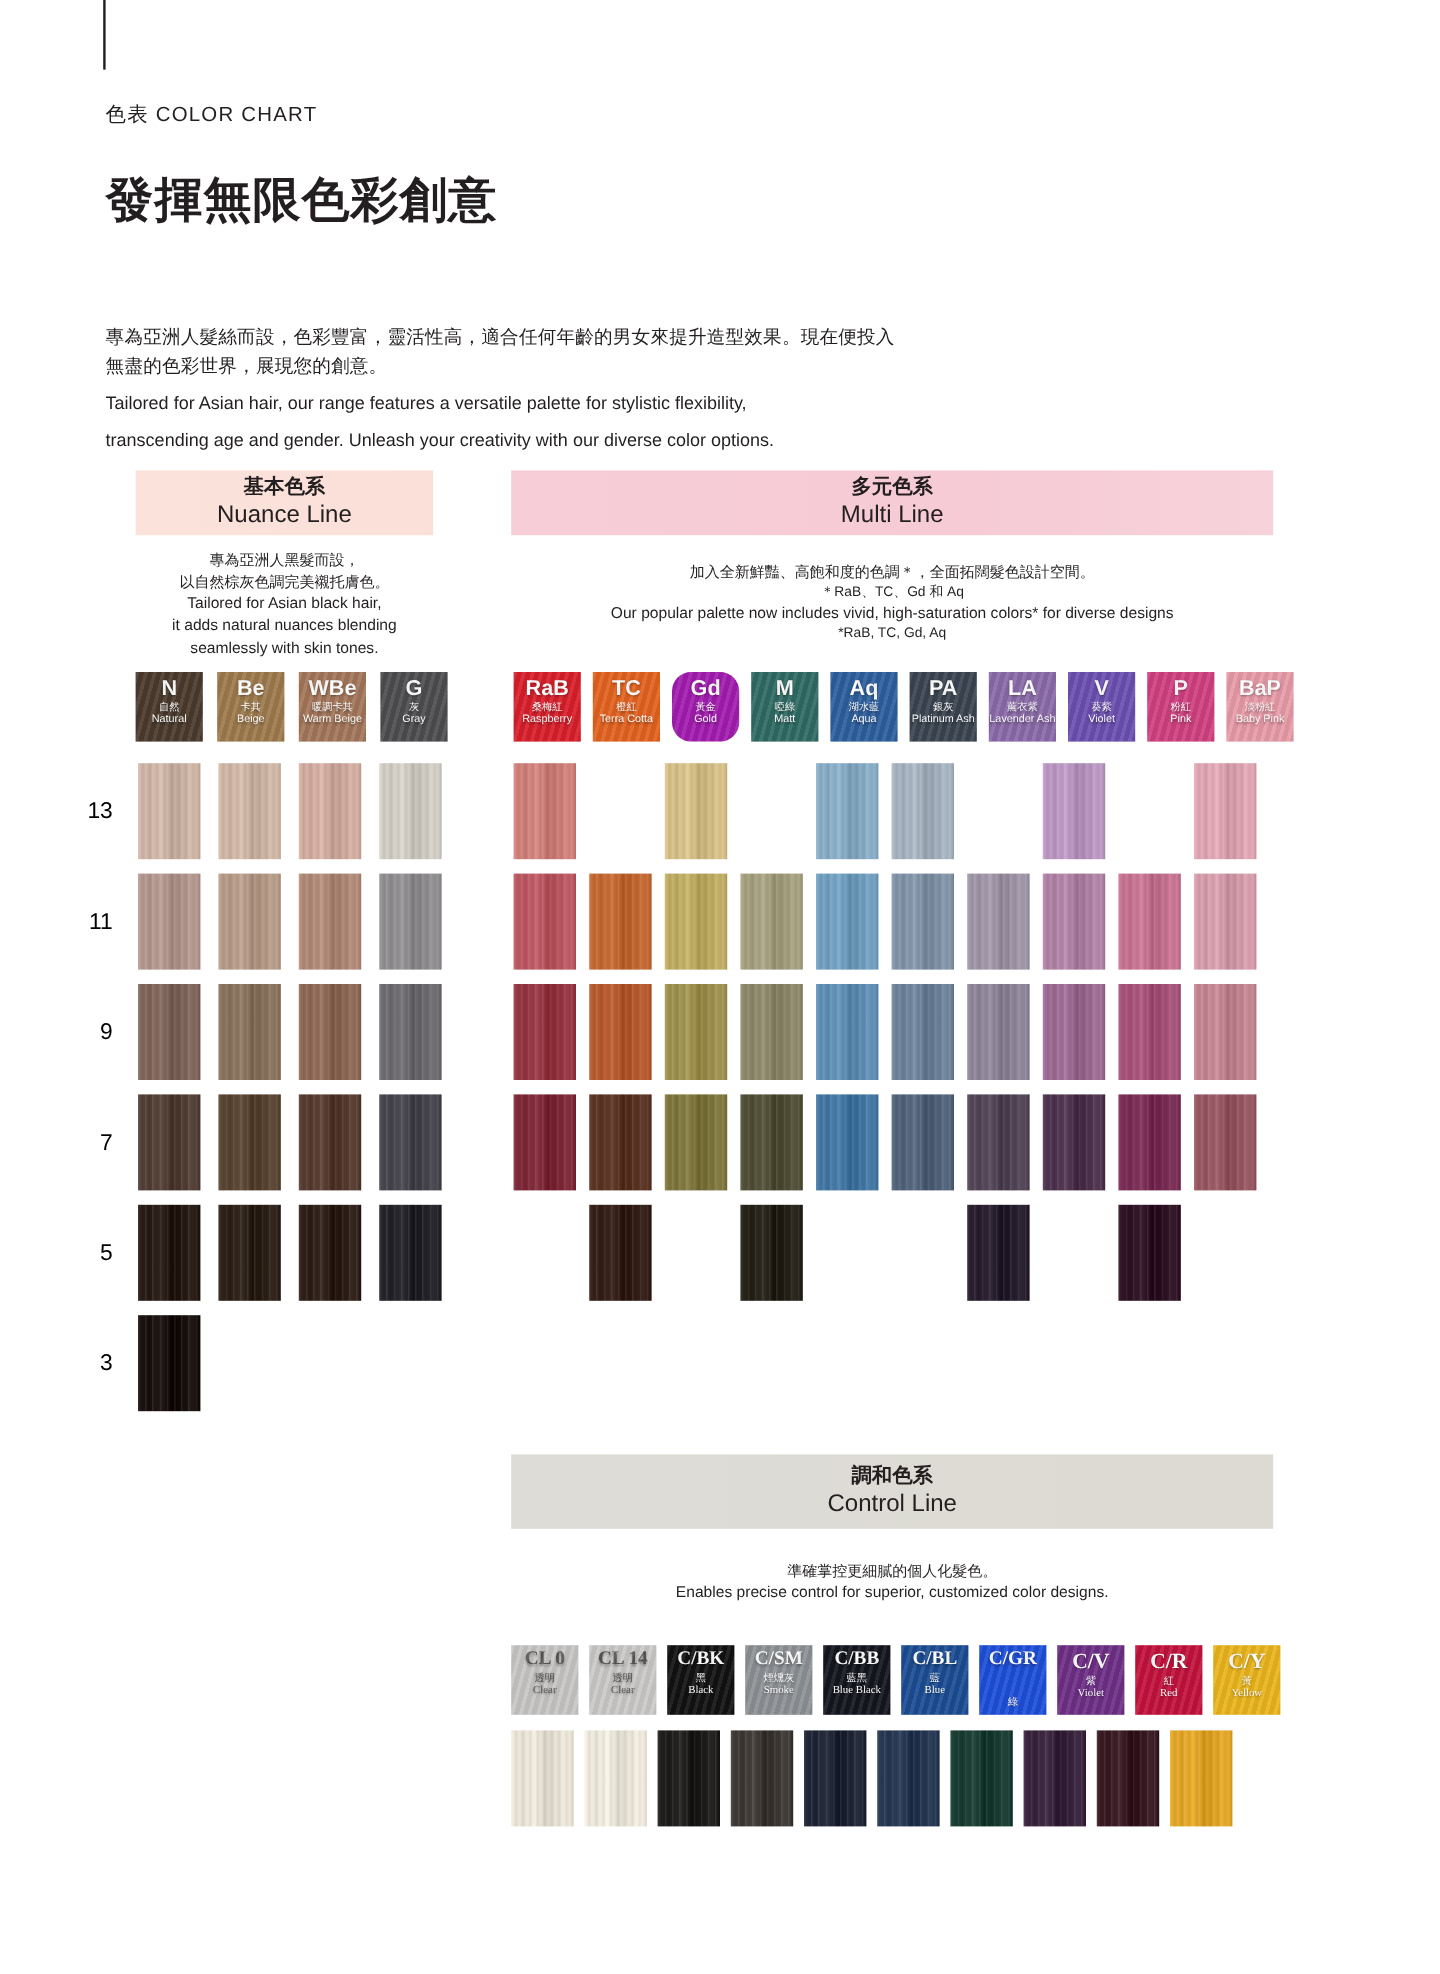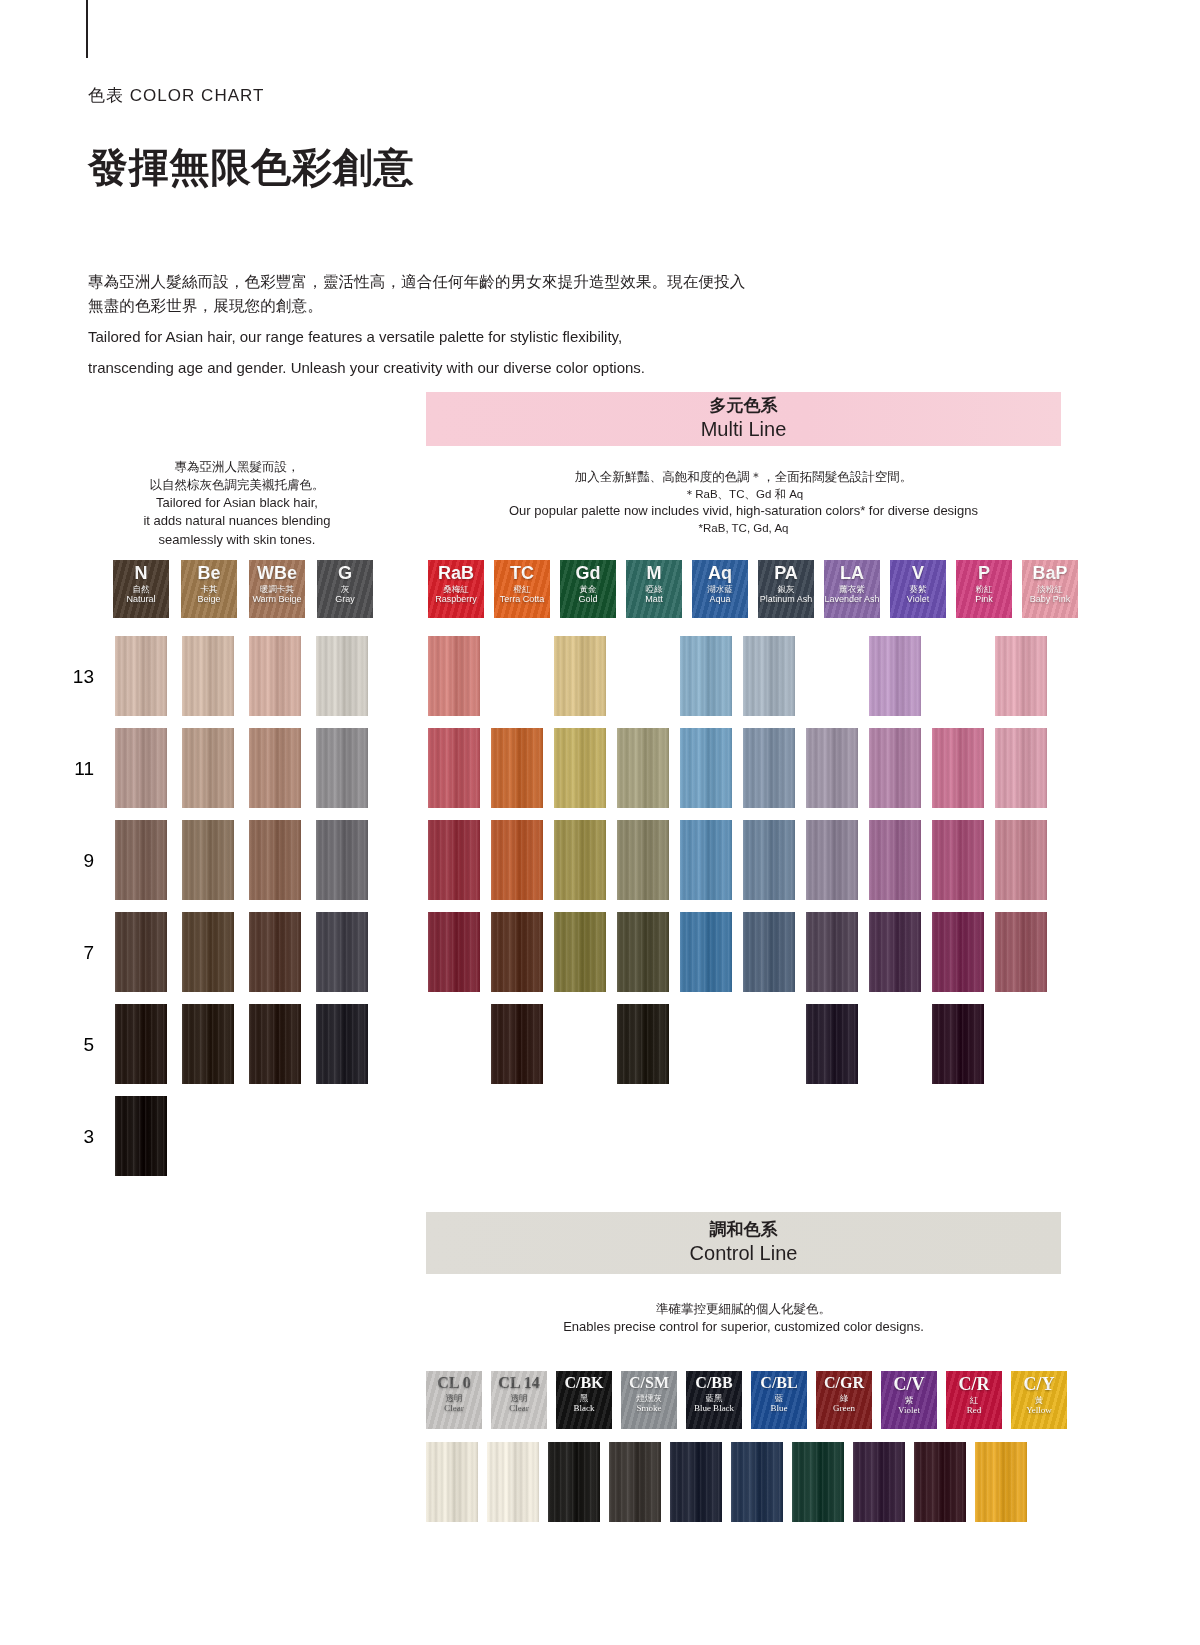--- a/index.html
+++ b/index.html
@@ -132,20 +132,24 @@
 
   <div class="headline-zh">發揮無限色彩創意</div>
 
   <div class="intro">
     <div class="zh">專為亞洲人髮絲而設，色彩豐富，靈活性高，適合任何年齡的男女來提升造型效果。現在便投入</div>
     <div class="zh">無盡的色彩世界，展現您的創意。</div>
     <div class="en">Tailored for Asian hair, our range features a versatile palette for stylistic flexibility,</div>
     <div class="en">transcending age and gender. Unleash your creativity with our diverse color options.</div>
   </div>
 
+  <div class="banner" id="banner-nuance">
+    <div class="zh">基本色系</div>
+    <div class="en">Nuance Line</div>
+  </div>
   <div class="desc" id="desc-nuance">
     <div class="zh">專為亞洲人黑髮而設，</div>
     <div class="zh">以自然棕灰色調完美襯托膚色。</div>
     <div class="en">Tailored for Asian black hair,</div>
     <div class="en">it adds natural nuances blending</div>
     <div class="en">seamlessly with skin tones.</div>
   </div>
   <div class="chip-row" id="chips-nuance">
       <div class="chip chip-tex" style="background: rgb(74, 58, 44);">
         <div class="code">N</div>
@@ -221,21 +225,21 @@
       <div class="chip chip-tex" style="background: rgb(216, 31, 42);">
         <div class="code">RaB</div>
         <div class="zh">桑梅紅</div>
         <div class="en">Raspberry</div>
       </div>
       <div class="chip chip-tex" style="background: rgb(226, 98, 31);">
         <div class="code">TC</div>
         <div class="zh">橙紅</div>
         <div class="en">Terra Cotta</div>
       </div>
-      <div class="chip chip-tex" style="background: #14532d;">
+      <div class="chip chip-tex" style="background: #a21caf; border-radius: 16px;">
         <div class="code">Gd</div>
         <div class="zh">黃金</div>
         <div class="en">Gold</div>
       </div>
       <div class="chip chip-tex" style="background: rgb(47, 107, 99);">
         <div class="code">M</div>
         <div class="zh">啞綠</div>
         <div class="en">Matt</div>
       </div>
       <div class="chip chip-tex" style="background: rgb(45, 95, 158);">
@@ -364,21 +368,21 @@
       <div class="chip chip-tex small" style="background: rgb(20, 22, 31);">
         <div class="code">C/BB</div>
         <div class="zh">藍黑</div>
         <div class="en">Blue Black</div>
       </div>
       <div class="chip chip-tex small" style="background: rgb(27, 76, 147);">
         <div class="code">C/BL</div>
         <div class="zh">藍</div>
         <div class="en">Blue</div>
       </div>
-      <div class="chip chip-tex small" style="background: #7f1d1d;">
+      <div class="chip chip-tex small" style="background: #1d4ed8; gap: 20px;">
         <div class="code">C/GR</div>
         <div class="zh">綠</div>
         <div class="en">Green</div>
       </div>
       <div class="chip chip-tex" style="background: rgb(110, 47, 134);">
         <div class="code">C/V</div>
         <div class="zh">紫</div>
         <div class="en">Violet</div>
       </div>
       <div class="chip chip-tex" style="background: rgb(194, 18, 60);">

